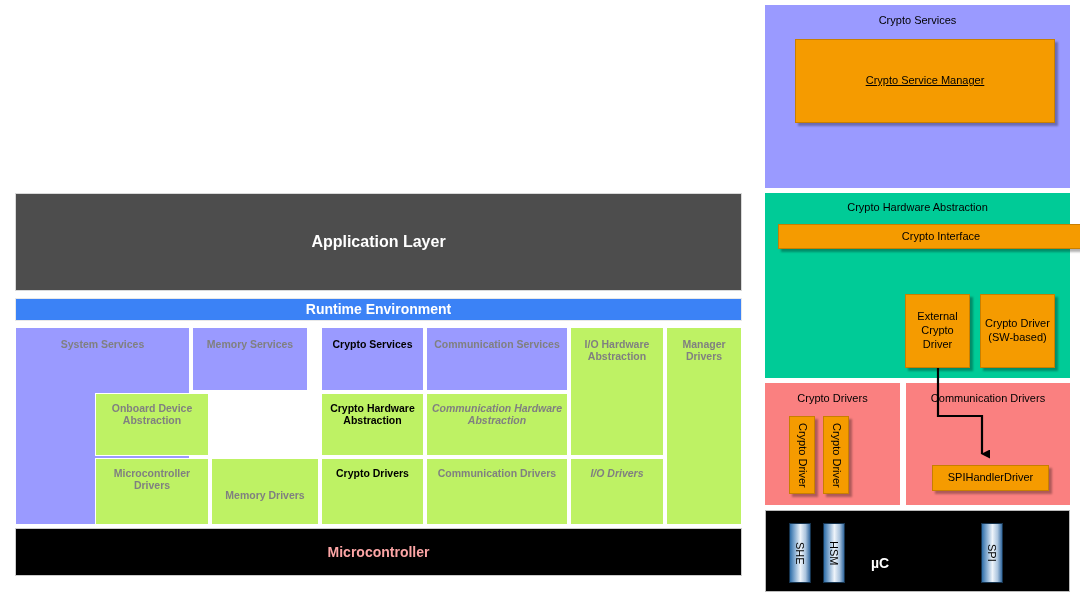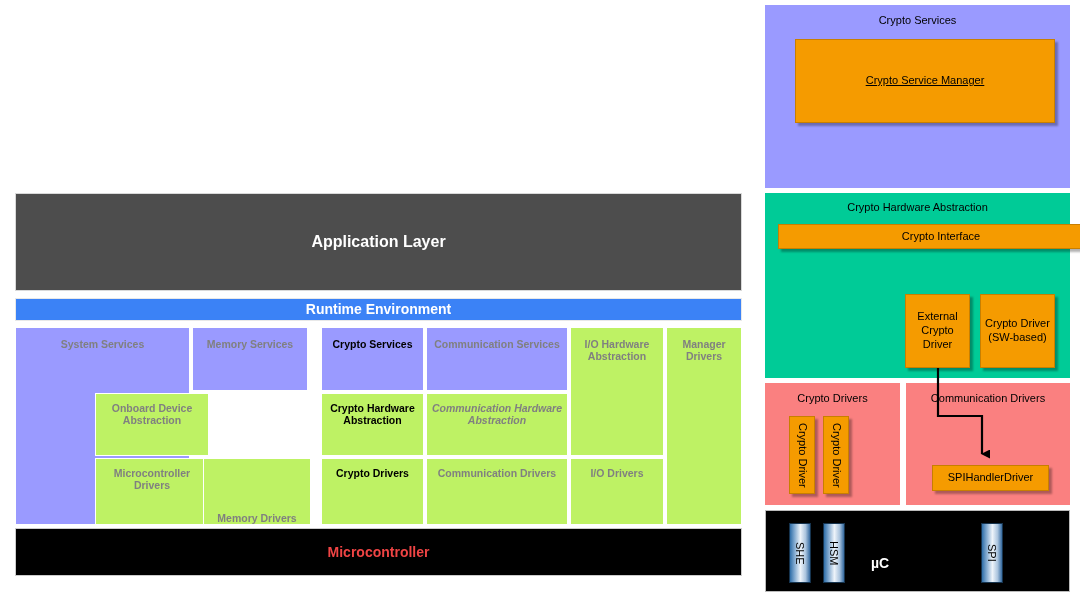--- a/index.html
+++ b/index.html
@@ -10,21 +10,21 @@
 
   
   .blk{display:flex;align-items:center;justify-content:center;text-align:center;
        line-height:1.15;font-weight:bold;}
 
   
   #left-stack{left:15px;top:185px;width:727px;height:400px;margin-top:8px;}
 
   .app-layer{background:#4d4d4d;color:#ffffff;font-size:16px;border:1px solid #d9d9d9;}
   .rte{background:#3b82f6;color:#ffffff;font-size:14px;border:1px solid #e8e8e8;}
-  .mcu{background:#000000;color:#ef4444;font-size:14px;border:1px solid #cccccc;}
+  .mcu{background:#000000;color:#fca5a5;font-size:14px;border:1px solid #cccccc;}
 
   .bsw-cell{border:1px solid #ffffff;font-size:10.5px;}
   .c-purple{background:#9a9aff;}
   .c-green {background:#bef264;}
   .c-red   {background:#bef264;}
 
   .dim{color:#808080;}
   .hi {color:#000000;}
 
   
@@ -70,21 +70,21 @@
 
   <div class="abs blk bsw-cell c-purple" style="left:177px;top:134px;width:116px;height:64px;align-items:flex-start;padding-top:10px;">
     <span class="dim">Memory Services</span>
   </div>
   <div class="abs blk bsw-cell c-green" style="left:80px;top:200px;width:114px;height:63px;align-items:flex-start;padding-top:8px;">
     <span class="dim">Onboard Device Abstraction</span>
   </div>
   <div class="abs blk bsw-cell c-red" style="left:80px;top:265px;width:114px;height:67px;align-items:flex-start;padding-top:8px;">
     <span class="dim">Microcontroller Drivers</span>
   </div>
-  <div class="abs blk bsw-cell c-red" style="left:188px;top:265px;width:108px;height:67px;align-items:flex-end;padding-top:8px;">
+  <div class="abs blk bsw-cell c-red" style="left:196px;top:265px;width:108px;height:67px;align-items:center;padding-top:8px;">
     <span class="dim">Memory Drivers</span>
   </div>
 
   <div class="abs blk bsw-cell c-purple" style="left:306px;top:134px;width:103px;height:64px;align-items:flex-start;padding-top:10px;">
     <span class="hi">Crypto Services</span>
   </div>
   <div class="abs blk bsw-cell c-green" style="left:306px;top:200px;width:103px;height:63px;align-items:flex-start;padding-top:8px;">
     <span class="hi">Crypto Hardware Abstraction</span>
   </div>
   <div class="abs blk bsw-cell c-red" style="left:306px;top:265px;width:103px;height:67px;align-items:flex-start;padding-top:8px;">
@@ -97,21 +97,21 @@
   <div class="abs blk bsw-cell c-green" style="left:411px;top:200px;width:142px;height:63px;align-items:flex-start;padding-top:8px;font-style:italic;">
     <span class="dim">Communication Hardware Abstraction</span>
   </div>
   <div class="abs blk bsw-cell c-red" style="left:411px;top:265px;width:142px;height:67px;align-items:flex-start;padding-top:8px;">
     <span class="dim">Communication Drivers</span>
   </div>
 
   <div class="abs blk bsw-cell c-green" style="left:555px;top:134px;width:94px;height:129px;align-items:flex-start;padding-top:10px;">
     <span class="dim">I/O Hardware Abstraction</span>
   </div>
-  <div class="abs blk bsw-cell c-red" style="left:555px;top:265px;width:94px;height:67px;align-items:flex-start;padding-top:8px;">
+  <div class="abs blk bsw-cell c-red" style="left:555px;top:265px;width:94px;height:67px;align-items:flex-start;padding-top:8px;font-style:italic;">
     <span class="dim">I/O Drivers</span>
   </div>
 
   <div class="abs blk bsw-cell c-green" style="left:651px;top:134px;width:76px;height:198px;align-items:flex-start;padding-top:10px;">
     <span class="dim">Manager Drivers</span>
   </div>
 
   <div class="abs blk mcu" style="left:0;top:335px;width:727px;height:48px;">
     <span>Microcontroller</span>
   </div>

